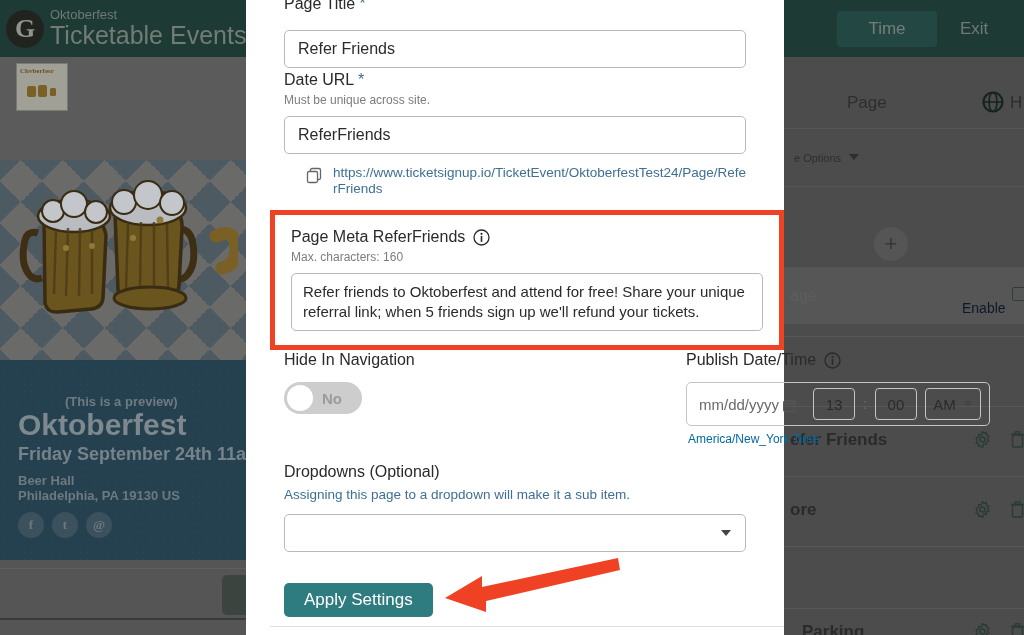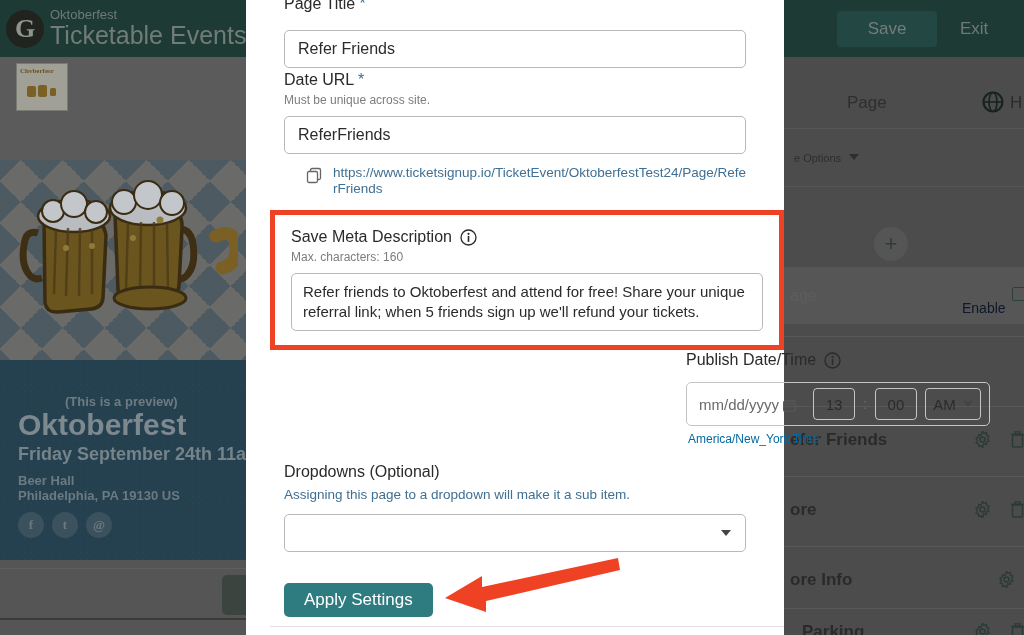--- a/index.html
+++ b/index.html
@@ -294,29 +294,20 @@
       <span class="bg-trash" style="left:230px;">
         <svg width="15" height="17" viewBox="0 0 15 17">
             <rect x="2.5" y="4" width="10" height="12" rx="1" fill="none" stroke="#2b3b36" stroke-width="1.5"></rect>
             <line x1="0.8" y1="3.4" x2="14.2" y2="3.4" stroke="#2b3b36" stroke-width="1.5"></line>
             <rect x="5" y="0.8" width="5" height="2.4" fill="none" stroke="#2b3b36" stroke-width="1.3"></rect>
           </svg>
       </span>
     </div>
     <div class="bg-div" style="top:546px;"></div>
 
-    <div class="bg-list-row" style="top:546px;">
-      <span class="bg-list-label">ore Info</span>
-      <span class="bg-gear" style="left:218px;">
-        <svg width="17" height="17" viewBox="0 0 17 17">
-            <path d="M8.5 5.2a3.3 3.3 0 1 0 0 6.6 3.3 3.3 0 0 0 0-6.6zm0 5a1.7 1.7 0 1 1 0-3.4 1.7 1.7 0 0 1 0 3.4z" fill="#2b3b36"></path>
-            <path d="M8.5 0l1.3 2.2 2.5-.5.3 2.5 2.3 1-1.2 2.3 1.2 2.3-2.3 1-.3 2.5-2.5-.5L8.5 17l-1.3-2.2-2.5.5-.3-2.5-2.3-1 1.2-2.3L2.1 7.2l2.3-1 .3-2.5 2.5.5z" fill="none" stroke="#2b3b36" stroke-width="1.4"></path>
-          </svg>
-      </span>
-    </div>
     <div class="bg-div" style="top:608px;"></div>
 
     <div class="bg-list-row" style="top:608px;">
       <span class="bg-list-label" style="left:22px;top:14px;">Parking</span>
       <span class="bg-gear" style="left:194px;top:15px;">
         <svg width="17" height="17" viewBox="0 0 17 17">
             <path d="M8.5 5.2a3.3 3.3 0 1 0 0 6.6 3.3 3.3 0 0 0 0-6.6zm0 5a1.7 1.7 0 1 1 0-3.4 1.7 1.7 0 0 1 0 3.4z" fill="#2b3b36"></path>
             <path d="M8.5 0l1.3 2.2 2.5-.5.3 2.5 2.3 1-1.2 2.3 1.2 2.3-2.3 1-.3 2.5-2.5-.5L8.5 17l-1.3-2.2-2.5.5-.3-2.5-2.3-1 1.2-2.3L2.1 7.2l2.3-1 .3-2.5 2.5.5z" fill="none" stroke="#2b3b36" stroke-width="1.4"></path>
           </svg>
       </span>
@@ -409,21 +400,21 @@
         <div class="pv-footline"></div>
       </div>
     </div>
     <div class="pv-chip"></div>
     <div class="pv-botline"></div>
 
     <div class="bg-topbar">
       <div class="bg-logo">G</div>
       <div class="bg-brand-sub">Oktoberfest</div>
       <div class="bg-brand-title">Ticketable Events: W</div>
-      <div class="bg-save">Save</div>
+      <div class="bg-save">Time</div>
       <div class="bg-exit">Exit</div>
     </div>
   </div>
 
   <div class="modal">
 
     <div style="position:absolute;left:38px;top:-6px;width:462px;">
       <div class="m-label">
         <span>Page Title</span>
         <span class="req">*</span>
@@ -445,34 +436,41 @@
             <rect x="1.5" y="4.5" width="10" height="11" rx="1.5" fill="#fff" stroke="#666" stroke-width="1.3"></rect>
           </svg>
         </span>
         <span class="m-url">https://www.ticketsignup.io/TicketEvent/OktoberfestTest24/Page/ReferFriends</span>
       </div>
     </div>
 
     <div class="highlight-box">
       <div class="hb-inner">
         <div class="m-ilabel m-label">
-          <span>Save Meta Description</span>
+          <span>Page Meta ReferFriends</span>
           <span class="info-ic">
             <svg width="17" height="17" viewBox="0 0 17 17">
               <circle cx="8.5" cy="8.5" r="7.5" fill="none" stroke="#2a2a2a" stroke-width="1.3"></circle>
               <circle cx="8.5" cy="4.8" r="1.1" fill="#2a2a2a"></circle>
               <rect x="7.7" y="6.9" width="1.6" height="6" fill="#2a2a2a"></rect>
             </svg>
           </span>
         </div>
         <div class="m-sub">Max. characters: 160</div>
         <textarea class="m-textarea" style="margin-top: 9px;">Refer friends to Oktoberfest and attend for free! Share your unique referral link; when 5 friends sign up we'll refund your tickets.</textarea>
       </div>
     </div>
 
+    <div class="row-hide">
+      <div class="m-label">Hide In Navigation</div>
+      <div class="toggle">
+        <div class="toggle-knob"></div>
+        <div class="toggle-txt">No</div>
+      </div>
+    </div>
 
     <div class="row-pub">
       <div class="m-ilabel m-label">
         <span>Publish Date/Time</span>
         <span class="info-ic">
           <svg width="17" height="17" viewBox="0 0 17 17">
             <circle cx="8.5" cy="8.5" r="7.5" fill="none" stroke="#2a2a2a" stroke-width="1.3"></circle>
             <circle cx="8.5" cy="4.8" r="1.1" fill="#2a2a2a"></circle>
             <rect x="7.7" y="6.9" width="1.6" height="6" fill="#2a2a2a"></rect>
           </svg>

